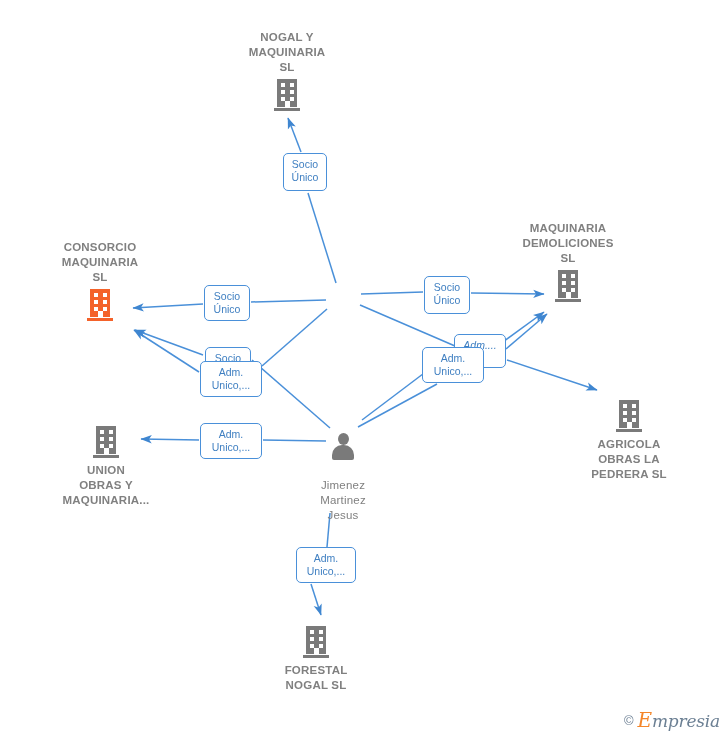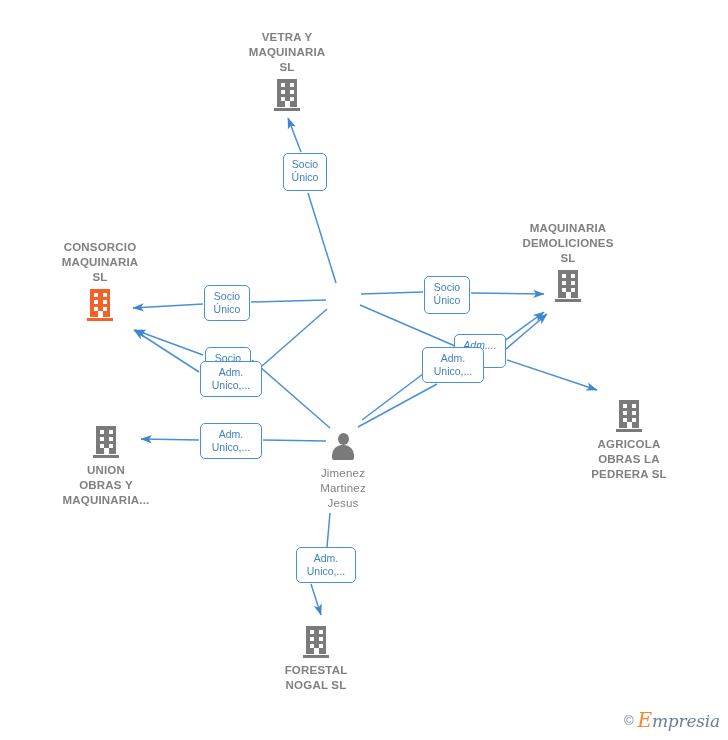--- a/index.html
+++ b/index.html
@@ -217,21 +217,21 @@
 
   <div class="edge-label behind" style="left:454px; top:334px; width:52px; height:34px;font-style:italic;">Adm....</div>
 
   <div class="edge-label" style="left:422px; top:347px; width:62px; height:36px;">Adm.
 Unico,...</div>
 
   <div class="edge-label" style="left:296px; top:547px; width:60px; height:36px;">Adm.
 Unico,...</div>
 
   <div class="node company" style="left:287px; top:30px;">
-    <div class="node-label">VETRA Y
+    <div class="node-label">NOGAL Y
 MAQUINARIA
 SL</div>
     <div class="node-icon bld">
       <div class="body"></div>
       <div class="win" style="left:6.5px;  top:4px;"></div>
       <div class="win" style="left:15.5px; top:4px;"></div>
       <div class="win" style="left:6.5px;  top:11px;"></div>
       <div class="win" style="left:15.5px; top:11px;"></div>
       <div class="win" style="left:6.5px;  top:18px;"></div>
       <div class="win" style="left:15.5px; top:18px;"></div>
@@ -323,21 +323,21 @@
     <div class="node-label" style="margin-top:5px;">FORESTAL
 NOGAL  SL</div>
   </div>
 
 
   <div class="node person" style="left:343px; top:432px;">
     <div class="node-icon per">
       <div class="head"></div>
       <div class="torso"></div>
     </div>
-    <div class="node-label" style="margin-top:4px;">Jimenez
+    <div class="node-label" style="margin-top:16px;">Jimenez
 Martinez
 Jesus</div>
   </div>
 
   <div id="watermark">
     <span class="copy">©</span>
     <span class="brand"><span class="cap">E</span><span>mpresia</span></span>
   </div>
 
 </div>

